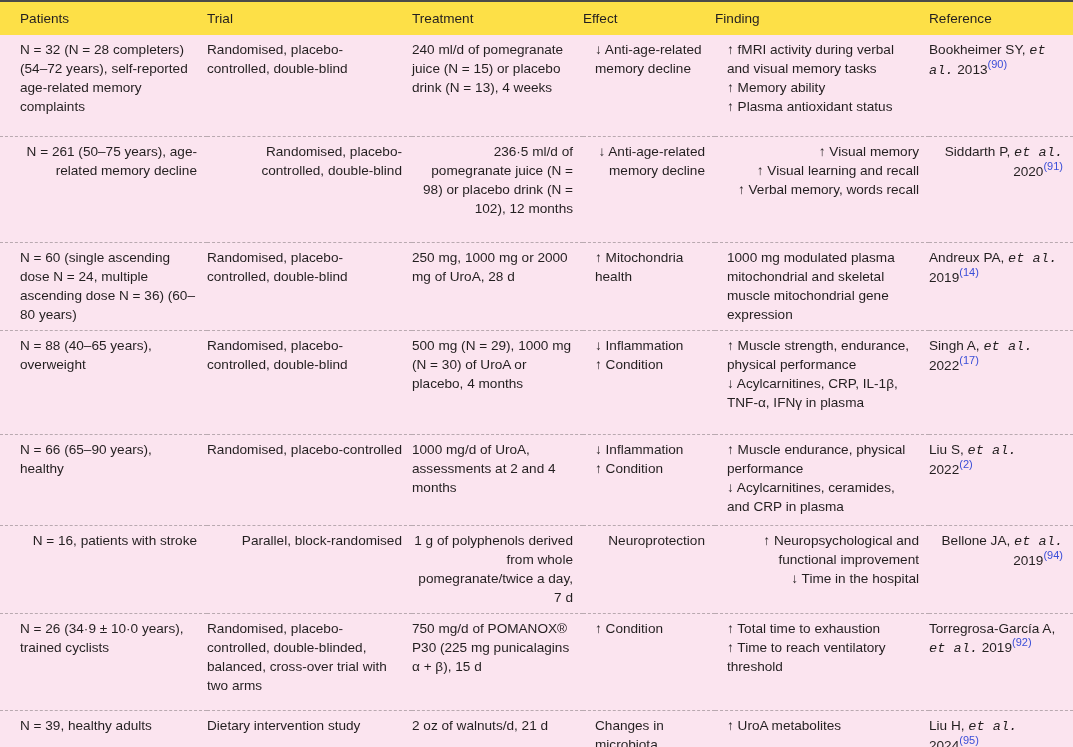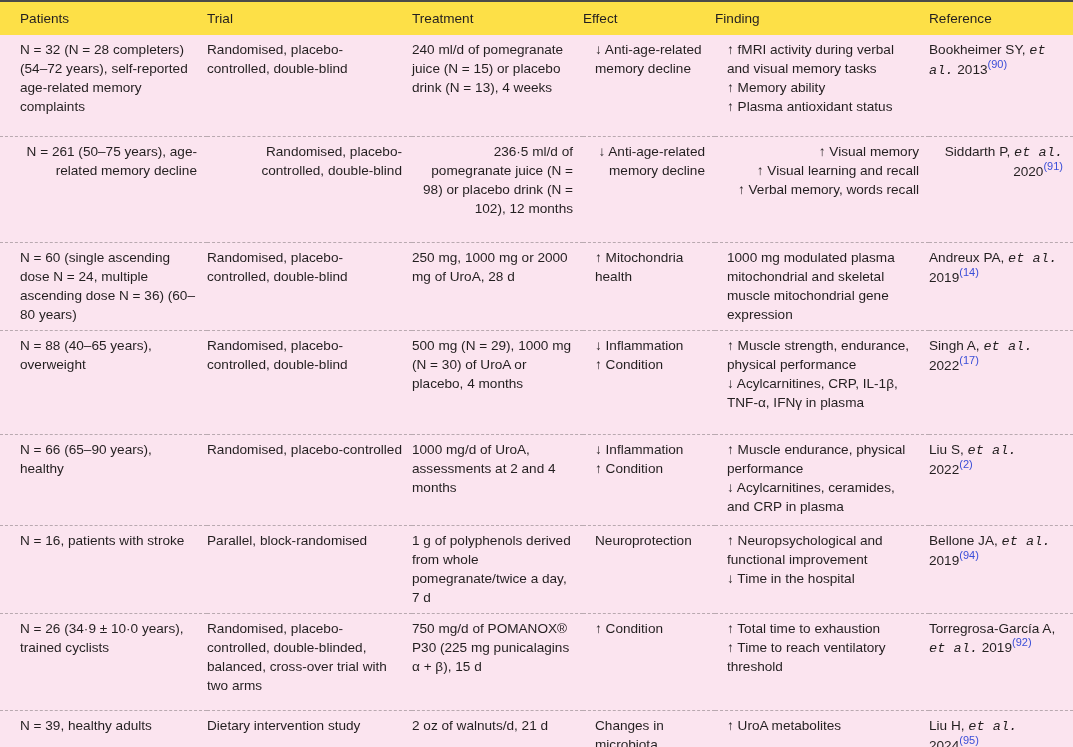--- a/index.html
+++ b/index.html
@@ -110,21 +110,21 @@
         <td>
           <span class="line">↓ Inflammation</span>
           <span class="line">↑ Condition</span>
         </td>
         <td>
           <span class="line">↑ Muscle endurance, physical performance</span>
           <span class="line">↓ Acylcarnitines, ceramides, and CRP in plasma</span>
         </td>
         <td><span>Liu S,</span> <i>et al.</i> <span>2022</span><sup>(2)</sup></td>
       </tr>
-      <tr style="height: 75px;">
+      <tr style="height: 75px; text-align: right;">
         <td><span>N = 16, patients with stroke</span></td>
         <td><span>Parallel, block-randomised</span></td>
         <td><span>1 g of polyphenols derived from whole pomegranate/twice a day, 7 d</span></td>
         <td>
           <span class="line">Neuroprotection</span>
         </td>
         <td>
           <span class="line">↑ Neuropsychological and functional improvement</span>
           <span class="line">↓ Time in the hospital</span>
         </td>

